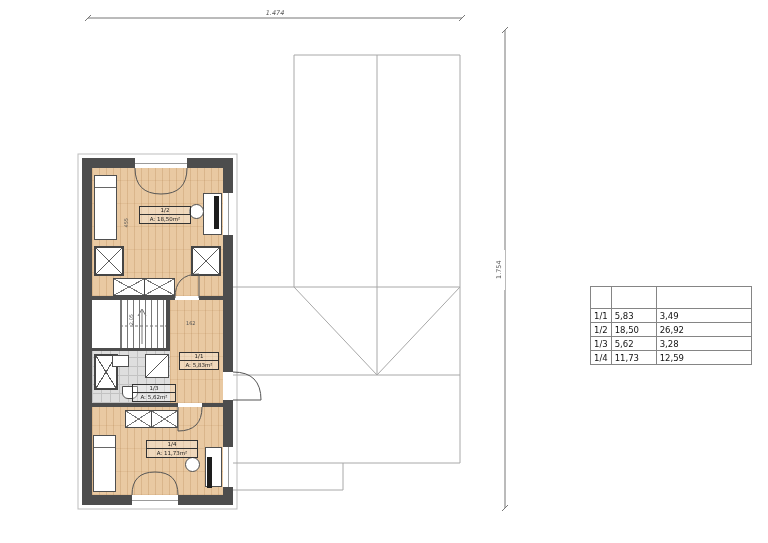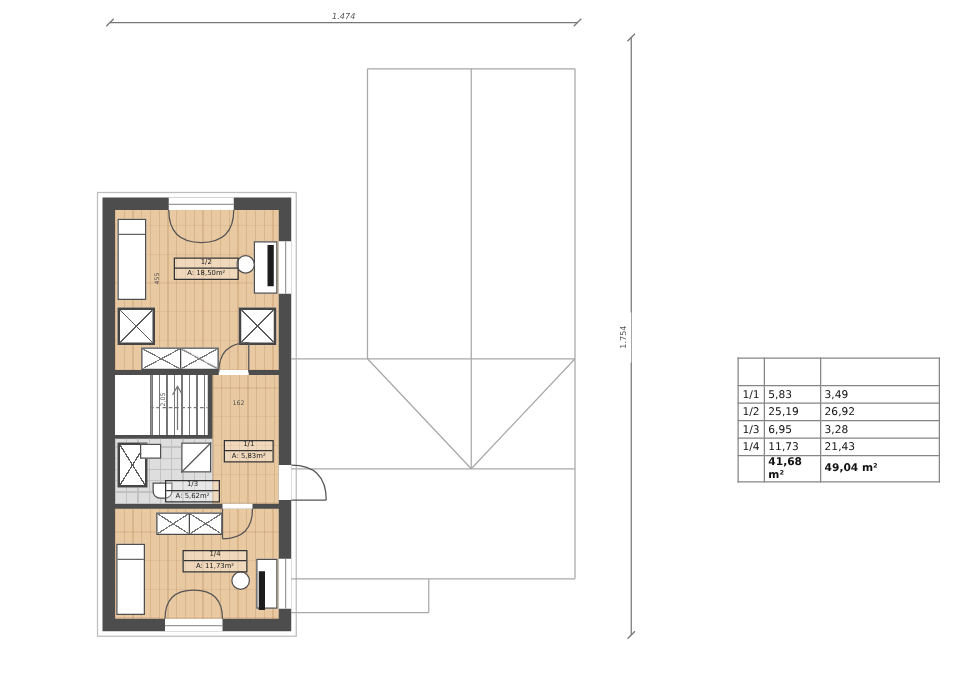--- a/index.html
+++ b/index.html
@@ -166,34 +166,29 @@
         <td class="c2"></td>
         <td class="c3"></td>
       </tr>
       <tr>
         <td class="c1">1/1</td>
         <td class="c2">5,83</td>
         <td class="c3">3,49</td>
       </tr>
       <tr>
         <td class="c1">1/2</td>
-        <td class="c2">25,19</td>
+        <td class="c2">18,50</td>
         <td class="c3">26,92</td>
       </tr>
       <tr>
         <td class="c1">1/3</td>
-        <td class="c2">6,95</td>
+        <td class="c2">5,62</td>
         <td class="c3">3,28</td>
       </tr>
       <tr>
         <td class="c1">1/4</td>
         <td class="c2">11,73</td>
-        <td class="c3">21,43</td>
-      </tr>
-      <tr class="total">
-        <td class="c1"></td>
-        <td class="c2">41,68 m²</td>
-        <td class="c3">49,04 m²</td>
+        <td class="c3">12,59</td>
       </tr>
     </tbody>
   </table>
 
 </div>
 
 </body></html>

